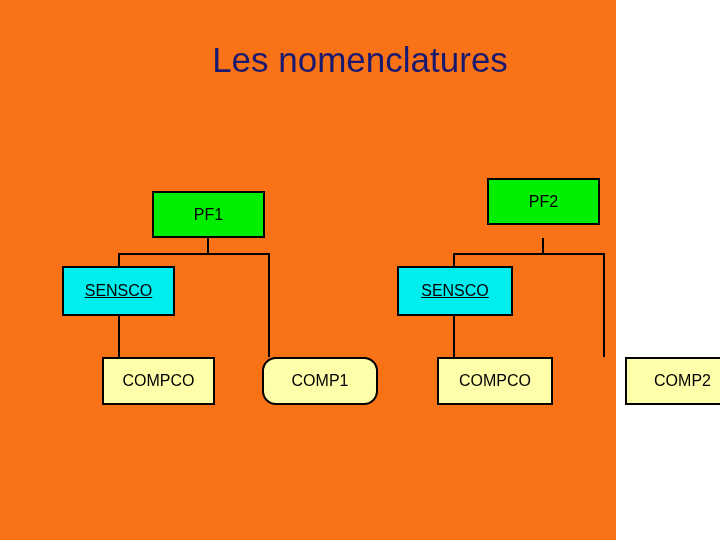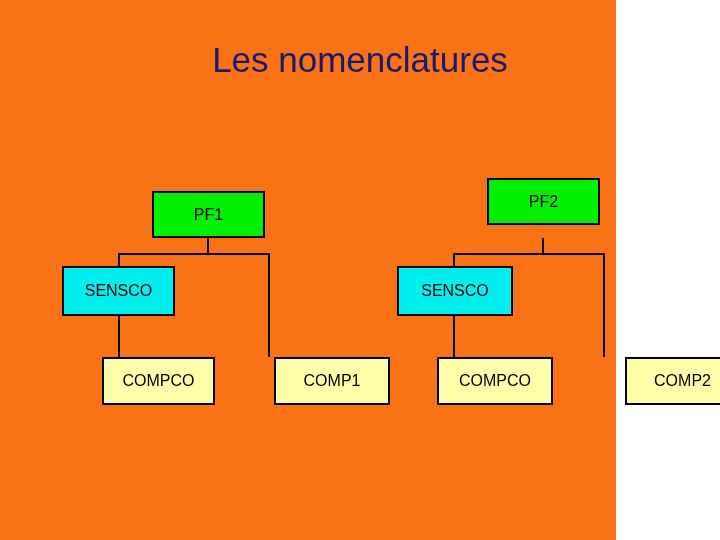--- a/index.html
+++ b/index.html
@@ -46,21 +46,21 @@
     display: flex;
     align-items: center;
     justify-content: center;
     font-family: "Liberation Sans", sans-serif;
     font-size: 16px;
     color: #000000;
     line-height: 1;
     white-space: nowrap;
   }
   .node-green  { background: #00ee00; }
-  .node-cyan   { background: #00eeee; }
+  .node-cyan   { background: #00eeee; text-decoration: underline; }
   .node-yellow { background: #ffffaa; margin-left: 40px; }
 
   .connector-layer {
     position: absolute;
     left: 0;
     top: 0;
     width: 720px;
     height: 540px;
     pointer-events: none;
   }
@@ -100,21 +100,21 @@
       <div class="conn conn-v" style="left:603px; top:253px; height:104px;"></div>
       <div class="conn conn-v" style="left:453px; top:316px; height:41px;"></div>
     </div>
 
     <div class="node node-green" style="left:152px; top:191px; width:113px; height:47px;">PF1</div>
 
     <div class="node node-cyan" style="left:62px; top:266px; width:113px; height:50px;">SENSCO</div>
 
     <div class="node node-yellow" style="left:62px; top:357px; width:113px; height:48px;">COMPCO</div>
 
-    <div class="node node-yellow" style="left:234px; top:357px; width:116px; height:48px;">COMP1</div>
+    <div class="node node-yellow" style="left:222px; top:357px; width:116px; height:48px;border-radius:14px;">COMP1</div>
 
     <div class="node node-green" style="left:487px; top:178px; width:113px; height:47px;">PF2</div>
 
     <div class="node node-cyan" style="left:397px; top:266px; width:116px; height:50px;">SENSCO</div>
 
     <div class="node node-yellow" style="left:397px; top:357px; width:116px; height:48px;">COMPCO</div>
 
     <div class="node node-yellow" style="left:585px; top:357px; width:115px; height:48px;">COMP2</div>
 
   </div>

